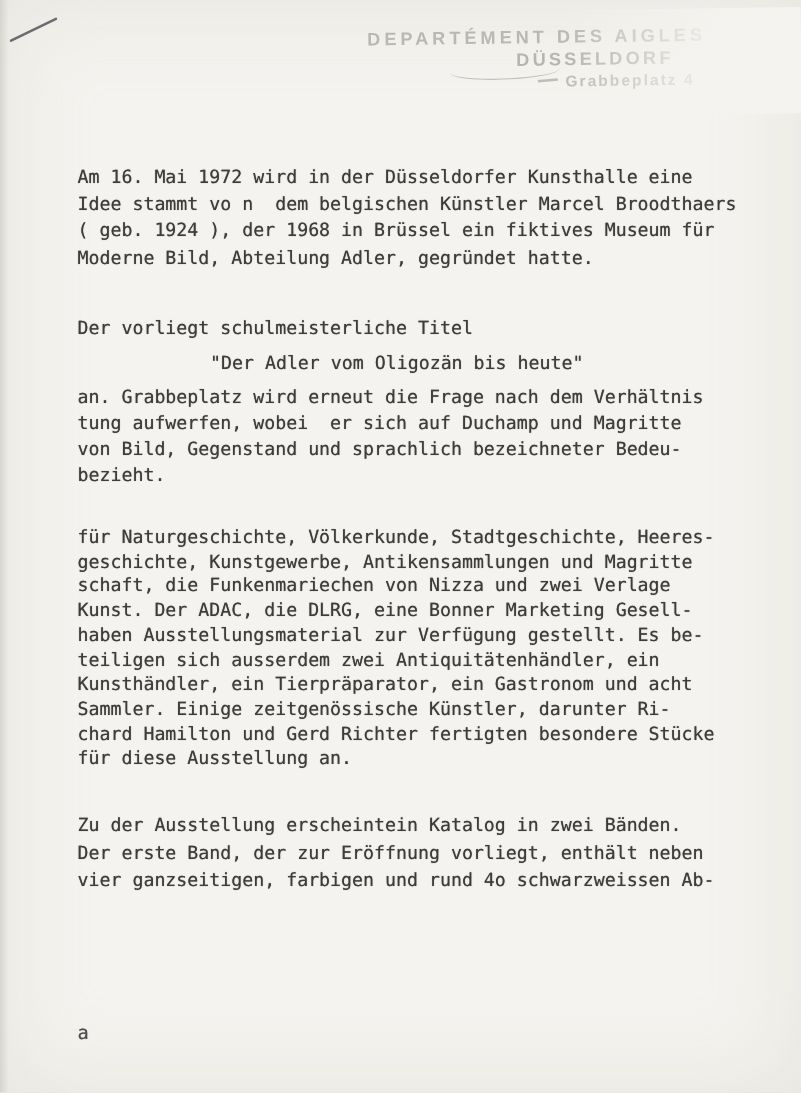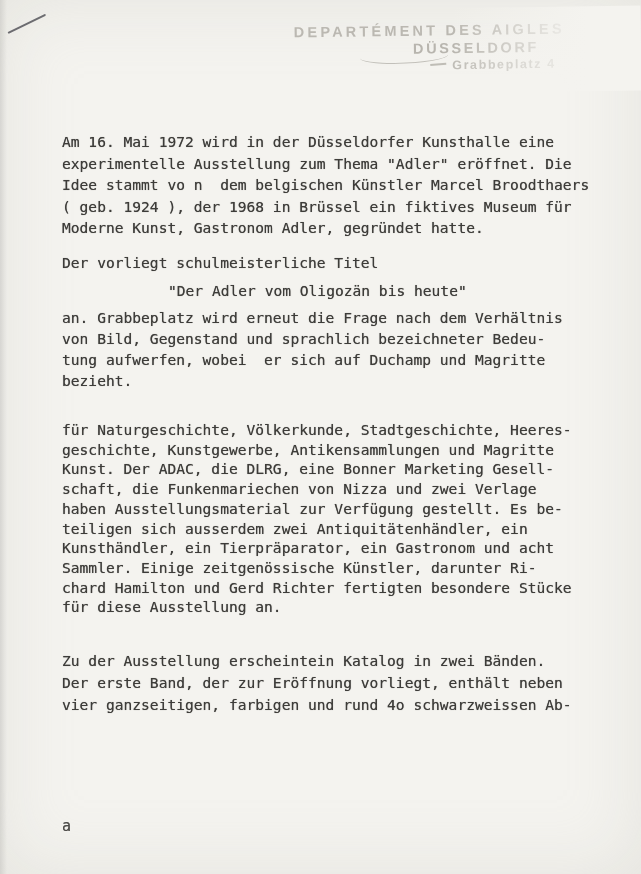--- a/index.html
+++ b/index.html
@@ -112,38 +112,37 @@
     <div class="stamp-dash"></div>
     <div class="stamp-line stamp-line1">DEPARTÉMENT DES AIGLES</div>
     <div class="stamp-line stamp-line2">DÜSSELDORF</div>
     <div class="stamp-line stamp-line3">Grabbeplatz 4</div>
     <div class="stamp-fade"></div>
   </div>
 
   <div class="typescript" id="typescript">
       <div class="paragraph para-0">
         <div class="line">Am 16. Mai 1972 wird in der Düsseldorfer Kunsthalle eine</div>
-        <div class="line">experimentelle Ausstellung zum Thema "Adler" eröffnet. Die</div>
         <div class="line">Idee stammt vo n  dem belgischen Künstler Marcel Broodthaers</div>
         <div class="line">( geb. 1924 ), der 1968 in Brüssel ein fiktives Museum für</div>
-        <div class="line">Moderne Kunst, Gastronom Adler, gegründet hatte.</div>
+        <div class="line">Moderne Bild, Abteilung Adler, gegründet hatte.</div>
       </div>
       <div class="paragraph para-1">
         <div class="line">Der vorliegt schulmeisterliche Titel</div>
         <div class="line quote">"Der Adler vom Oligozän bis heute"</div>
         <div class="line">an. Grabbeplatz wird erneut die Frage nach dem Verhältnis</div>
+        <div class="line">tung aufwerfen, wobei  er sich auf Duchamp und Magritte</div>
         <div class="line">von Bild, Gegenstand und sprachlich bezeichneter Bedeu-</div>
-        <div class="line">tung aufwerfen, wobei  er sich auf Duchamp und Magritte</div>
         <div class="line">bezieht.</div>
       </div>
       <div class="paragraph para-2">
         <div class="line">für Naturgeschichte, Völkerkunde, Stadtgeschichte, Heeres-</div>
         <div class="line">geschichte, Kunstgewerbe, Antikensammlungen und Magritte</div>
+        <div class="line">schaft, die Funkenmariechen von Nizza und zwei Verlage</div>
         <div class="line">Kunst. Der ADAC, die DLRG, eine Bonner Marketing Gesell-</div>
-        <div class="line">schaft, die Funkenmariechen von Nizza und zwei Verlage</div>
         <div class="line">haben Ausstellungsmaterial zur Verfügung gestellt. Es be-</div>
         <div class="line">teiligen sich ausserdem zwei Antiquitätenhändler, ein</div>
         <div class="line">Kunsthändler, ein Tierpräparator, ein Gastronom und acht</div>
         <div class="line">Sammler. Einige zeitgenössische Künstler, darunter Ri-</div>
         <div class="line">chard Hamilton und Gerd Richter fertigten besondere Stücke</div>
         <div class="line">für diese Ausstellung an.</div>
       </div>
       <div class="paragraph para-3">
         <div class="line">Zu der Ausstellung erscheintein Katalog in zwei Bänden.</div>
         <div class="line">Der erste Band, der zur Eröffnung vorliegt, enthält neben</div>

